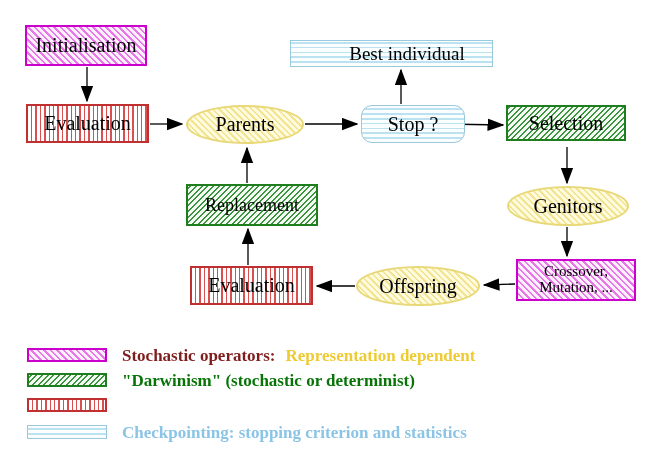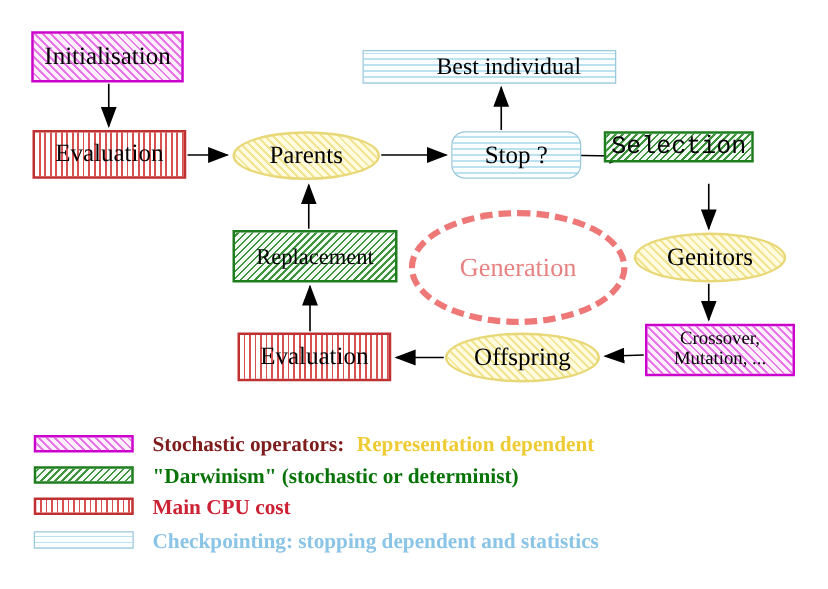--- a/index.html
+++ b/index.html
@@ -84,44 +84,42 @@
   <div class="node box-magenta" style="left:25px;top:25px;width:122px;height:41px;">Initialisation</div>
 
   <div class="node box-red" style="left:26px;top:104px;width:123px;height:39px;">Evaluation</div>
 
   <div class="node ellipse-yellow" style="left:186px;top:105px;width:118px;height:39px;">Parents</div>
 
   <div class="node box-cyan" style="left:290px;top:40px;width:203px;height:27px;font-size:19px;padding-left:31px;">Best individual</div>
 
   <div class="node box-cyan rounded" style="left:361px;top:105px;width:104px;height:38px;">Stop ?</div>
 
-  <div class="node box-green" style="left:483px;top:105px;width:120px;height:25px;font-family:Liberation Mono, monospace;">Selection</div>
+  <div class="node box-green" style="left:506px;top:105px;width:120px;height:36px;">Selection</div>
 
   <div class="node ellipse-yellow" style="left:507px;top:186px;width:122px;height:40px;">Genitors</div>
 
   <div class="node box-magenta small-label" style="left:516px;top:259px;width:120px;height:42px;flex-direction:column;">
     <div>Crossover,</div>
     <div>Mutation, ...</div>
   </div>
 
   <div class="node ellipse-yellow" style="left:356px;top:266px;width:124px;height:40px;">Offspring</div>
 
   <div class="node box-red" style="left:190px;top:266px;width:123px;height:39px;">Evaluation</div>
 
   <div class="node box-green" style="left:186px;top:184px;width:132px;height:42px;font-size:18px;">Replacement</div>
 
-  <div class="ellipse-generation" style="left:327px;top:168px;width:165px;height:82px;">Generation</div>
 
   <div class="swatch box-magenta" style="left:27px;top:348px;"></div>
   <div class="legend-text" style="top:346px;">
     <span class="c-magenta">Stochastic operators:</span><span class="c-gold gap">Representation dependent</span>
   </div>
 
   <div class="swatch box-green" style="left:27px;top:373px;"></div>
   <div class="legend-text c-green" style="top:371px;">"Darwinism" (stochastic or determinist)</div>
 
   <div class="swatch box-red" style="left:27px;top:398px;"></div>
-  <div class="legend-text c-red" style="top:396px;">Main CPU cost</div>
 
   <div class="swatch box-cyan" style="left:27px;top:425px;"></div>
-  <div class="legend-text c-blue" style="top:423px;">Checkpointing: stopping dependent and statistics</div>
+  <div class="legend-text c-blue" style="top:423px;">Checkpointing: stopping criterion and statistics</div>
 
 </div>
 
 </body></html>

